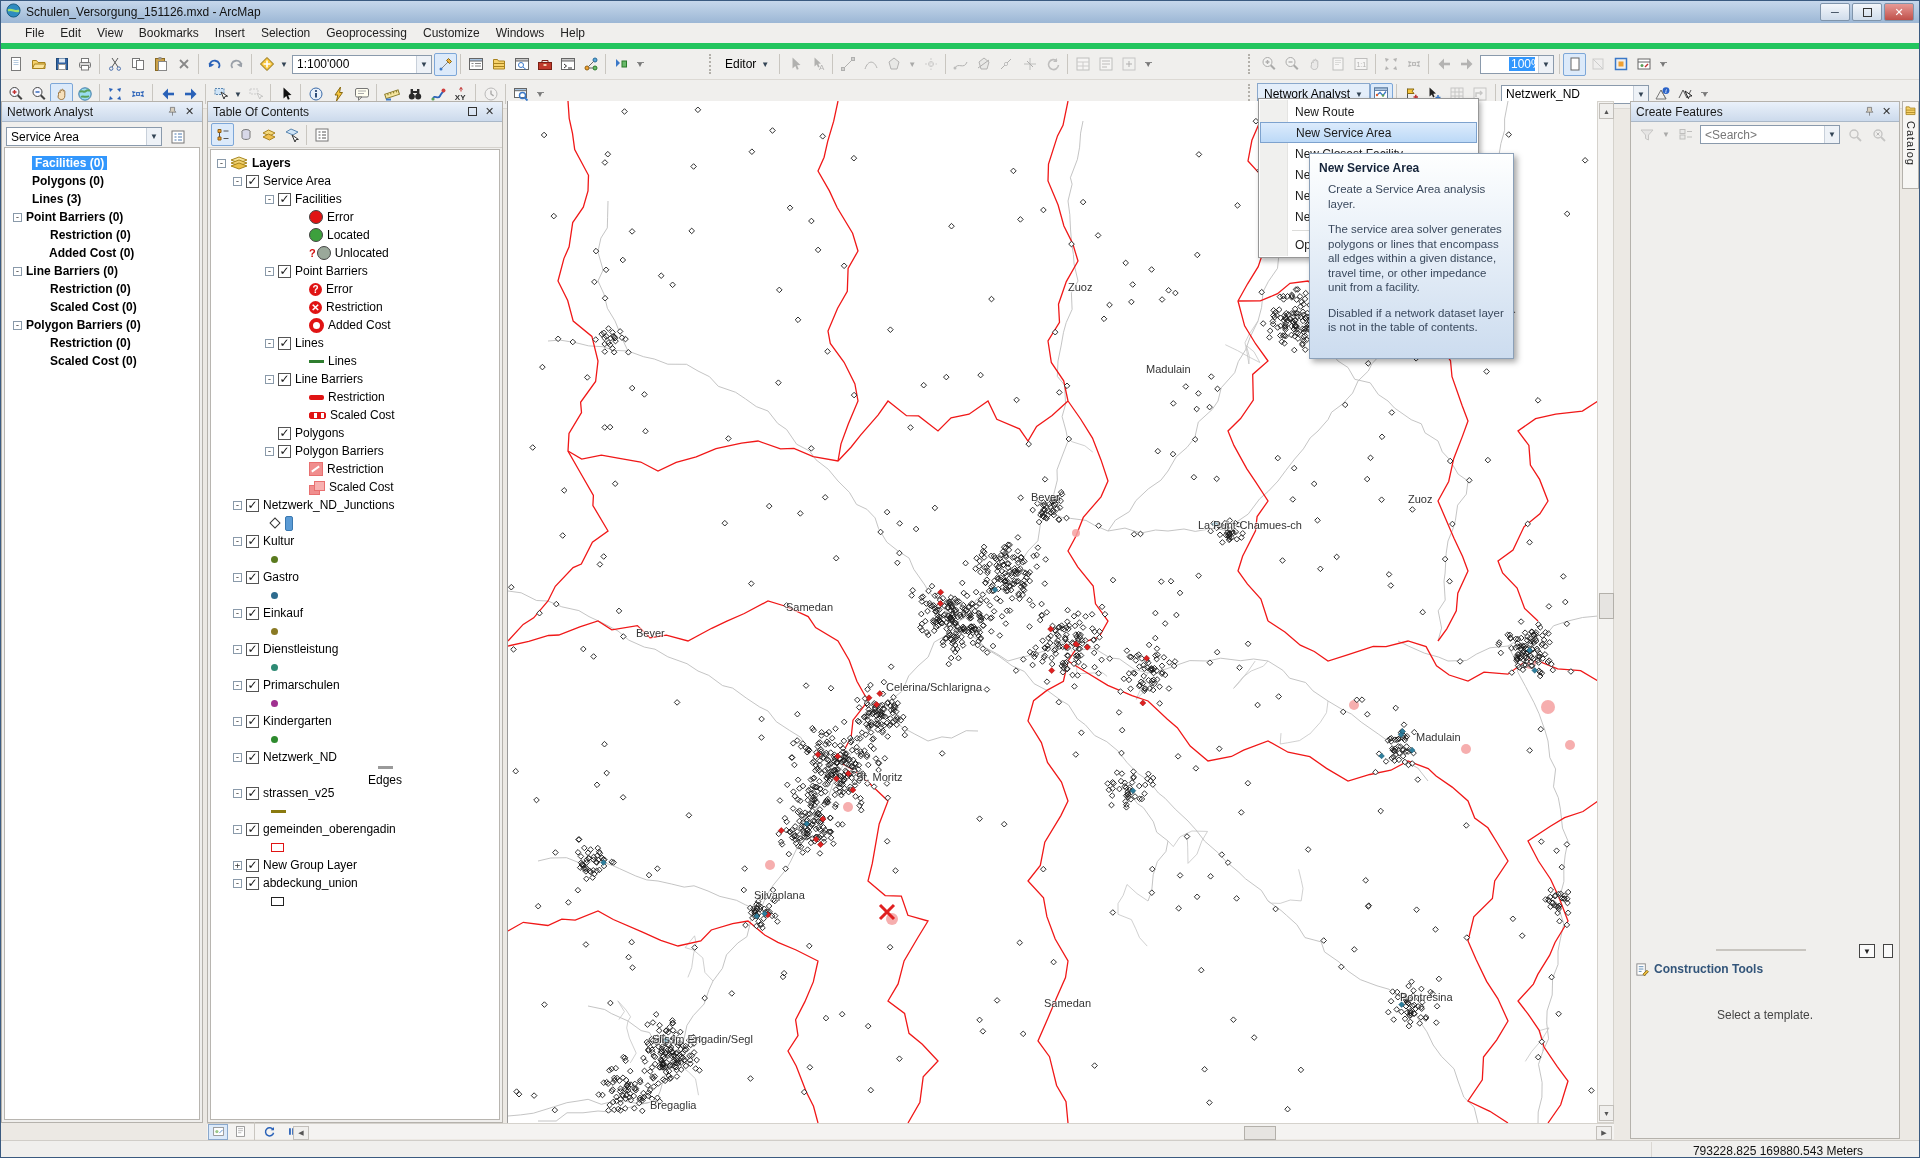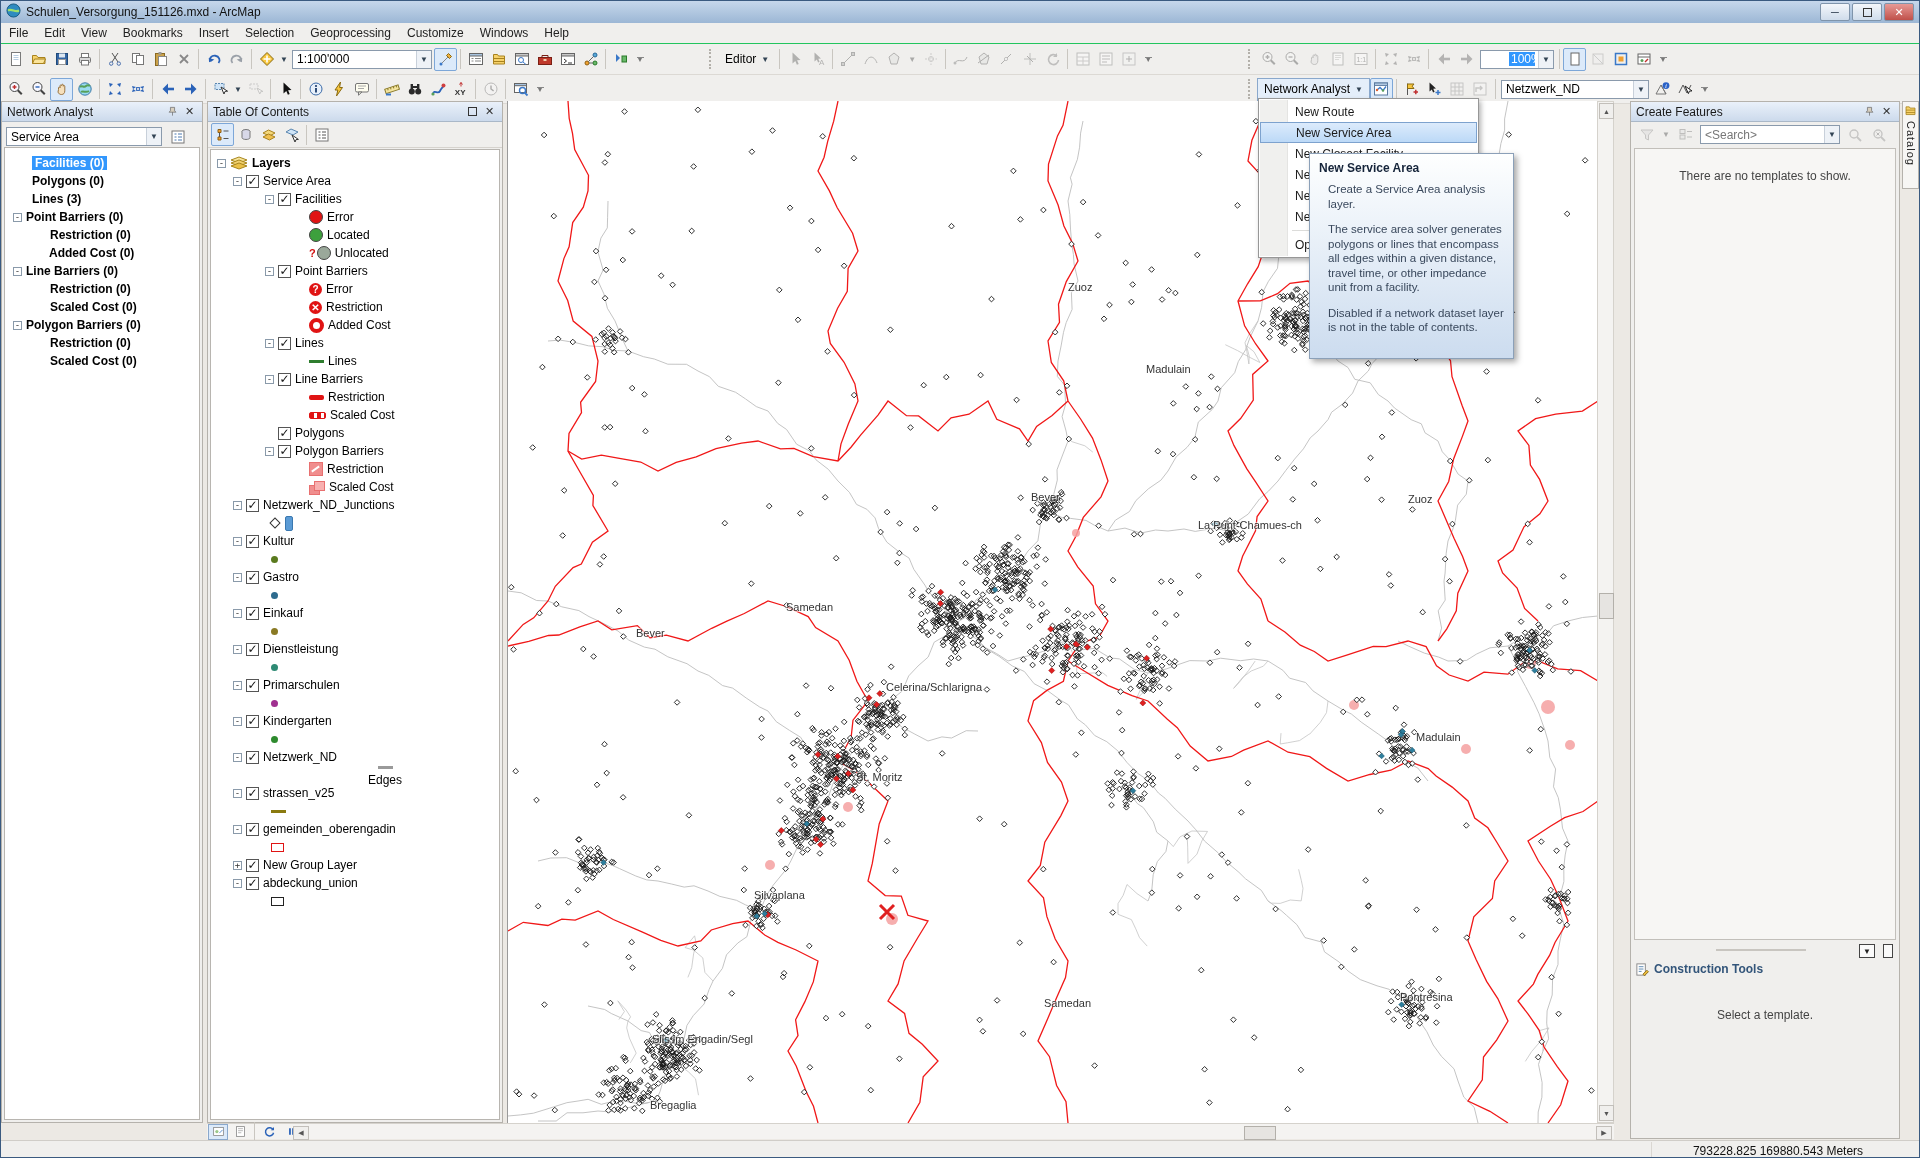--- a/index.html
+++ b/index.html
@@ -3,21 +3,21 @@
 <meta charset="utf-8">
 <style>
   html,body{margin:0;padding:0;background:#d8d5d0;}
   #app{position:relative;width:1920px;height:1158px;background:#ece9e4;font-family:"Liberation Sans","DejaVu Sans",sans-serif;overflow:hidden;border:1px solid #3a5a80;box-sizing:border-box;}
   
   .titlebar{height:22px;background:linear-gradient(#c6d7eb,#9cb7d5);display:flex;align-items:center;padding:0 5px;font-size:12px;color:#111;}
   .titlebar .title-text{margin-left:5px;}
   .win-btns{margin-left:auto;display:flex;gap:2px;}
   .win-btn{width:28px;height:16px;display:flex;align-items:center;justify-content:center;font-size:11px;background:linear-gradient(#f4f7fb,#cfdceb);border:1px solid #7f94ab;border-radius:2px;color:#234;}
   .win-btn.close{background:linear-gradient(#e89a96,#c0504a);color:#fff;}
-  .menubar{height:20px;background:#f0efed;display:flex;align-items:center;font-size:12px;border-bottom:1px solid #22c55e;padding-left:0;}
+  .menubar{height:20px;background:#f0efed;display:flex;align-items:center;font-size:12px;border-bottom:6px solid #22c55e;padding-left:16px;}
   .menubar span{padding:2px 8px;color:#222;}
   .toolbar-row{position:relative;height:30px;background:#f0efed;border-bottom:1px solid #dcd9d4;display:flex;align-items:center;}
   #row2{height:28px;}
   .tb-group{display:flex;align-items:center;height:100%;padding:0 3px;}
   .abs{position:absolute;top:0;}
   .tb-icon{width:21px;height:21px;display:flex;align-items:center;justify-content:center;border:1px solid transparent;border-radius:2px;flex:none;}
   .tb-icon svg{width:16px;height:16px;}
   .tb-icon.boxed{border-color:#7da7d8;background:#dceafa;}
   .tb-icon.gray{opacity:.4;filter:grayscale(100%);}
   .tb-sep{width:1px;height:20px;background:#c9c6c0;margin:0 3px;flex:none;}
@@ -1155,23 +1155,20 @@
           </svg>
         </span>
         <span class="tb-icon gray">
           <svg viewBox="0 0 16 16" fill="none" stroke-width="1">
             <circle cx="7" cy="7" r="4" stroke="#888" stroke-width="1.4"></circle>
             <path d="M10 10l4 4" stroke="#888" stroke-width="1.8"></path>
             <path d="M5.5 5.5l3 3M8.5 5.5l-3 3" stroke="#c05050"></path>
           </svg>
         </span>
       </div>
-    <div class="cf-list">
-      <span>There are no templates to show.</span>
-    </div>
     <div class="cf-splitter">
       <span class="gripline"></span>
       <span class="spl-btn" style="right:24px">▼</span>
       <span class="spl-btn" style="right:6px;width:8px"></span>
     </div>
     <div class="ct-header">
       <svg viewBox="0 0 16 16">
           <rect x="2" y="2" width="9" height="12" fill="#fff" stroke="#888"></rect>
           <path d="M4 5h5M4 7.5h5M4 10h3" stroke="#5a86b0"></path>
           <path d="M8.5 13l4.2-4.2 1.6 1.6-4.2 4.2z" fill="#f0c040" stroke="#8a6a10"></path>

